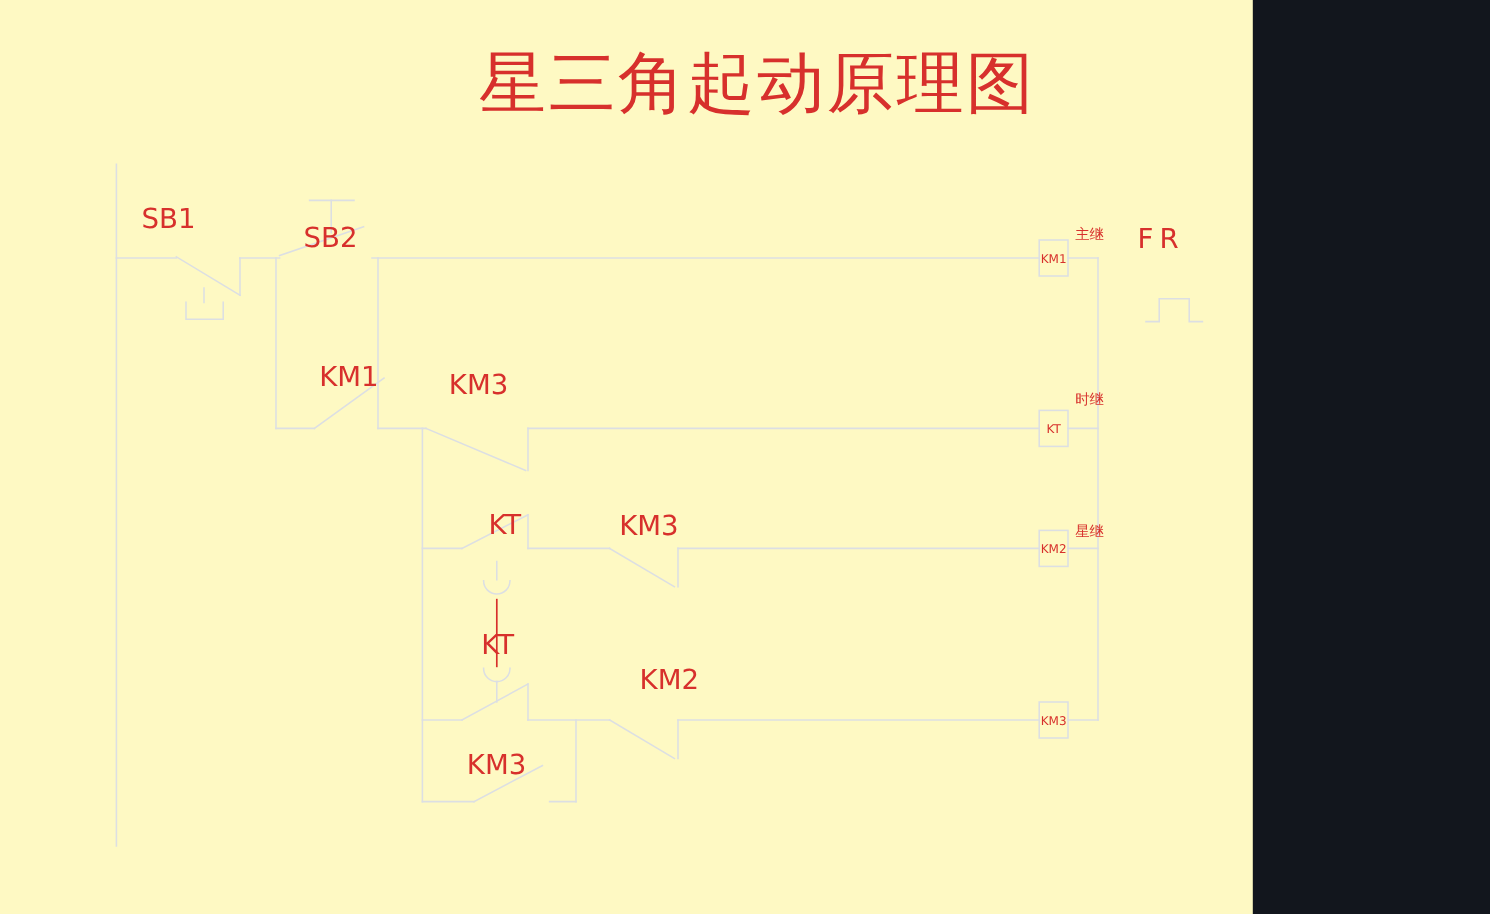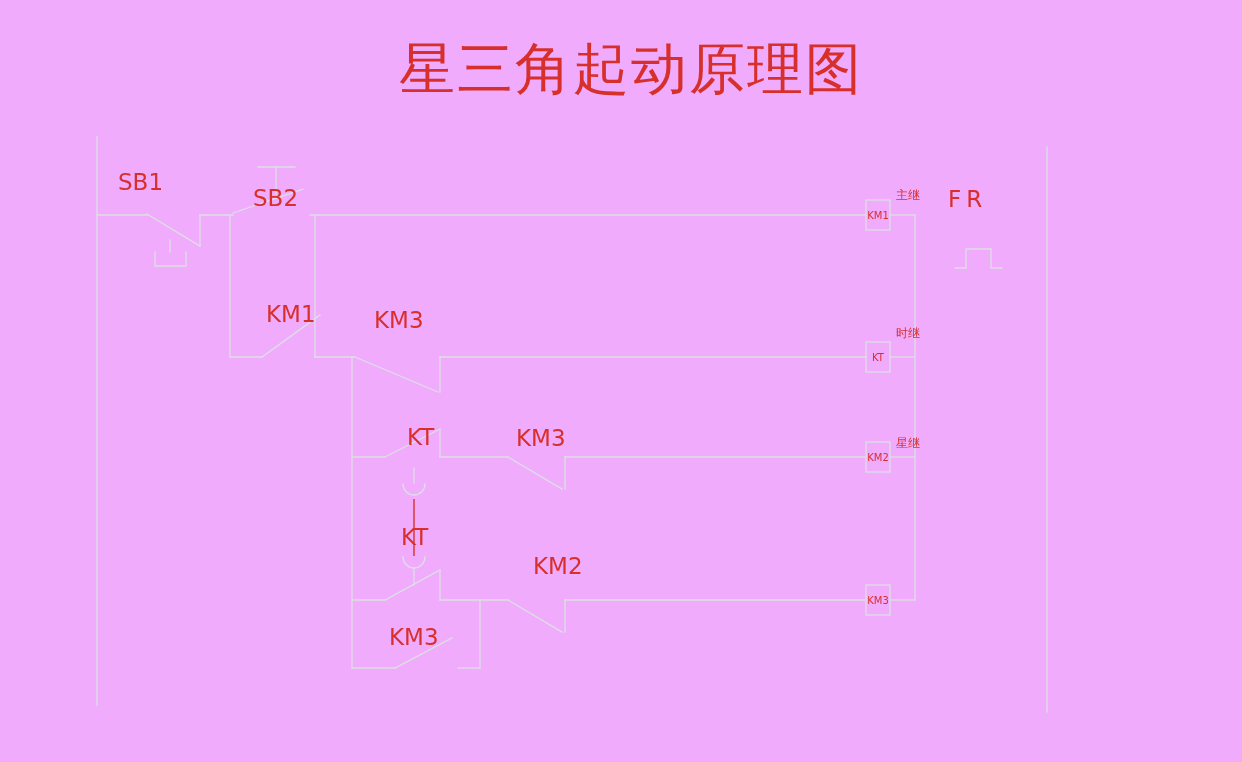--- a/index.html
+++ b/index.html
@@ -1,19 +1,19 @@
 <!DOCTYPE html>
 <html><head>
 <meta charset="utf-8">
 <style>
   html,body { margin:0; padding:0; background:#12161d; }
   .canvas {
     position:relative;
-    width:1242px; height:762px;
-    background:#f0abfc;
+    width:1044px; height:762px;
+    background:#fef9c3;
     overflow:hidden;
   }
   svg { display:block; }
   .wire { stroke:#dcdfe3; stroke-width:1.3; fill:none; stroke-linecap:square; }
   .redlink { stroke:#d7302c; stroke-width:1.4; fill:none; }
   text { font-family:"DejaVu Sans", sans-serif; }
   .title { fill:#d7302c; font-size:56px; letter-spacing:2px; }
   .lbl { fill:#d7302c; font-size:23px; }
   .lbl-wide { fill:#d7302c; font-size:23px; letter-spacing:5px; }
   .coil-lbl { fill:#d7302c; font-size:10px; text-anchor:middle; }

